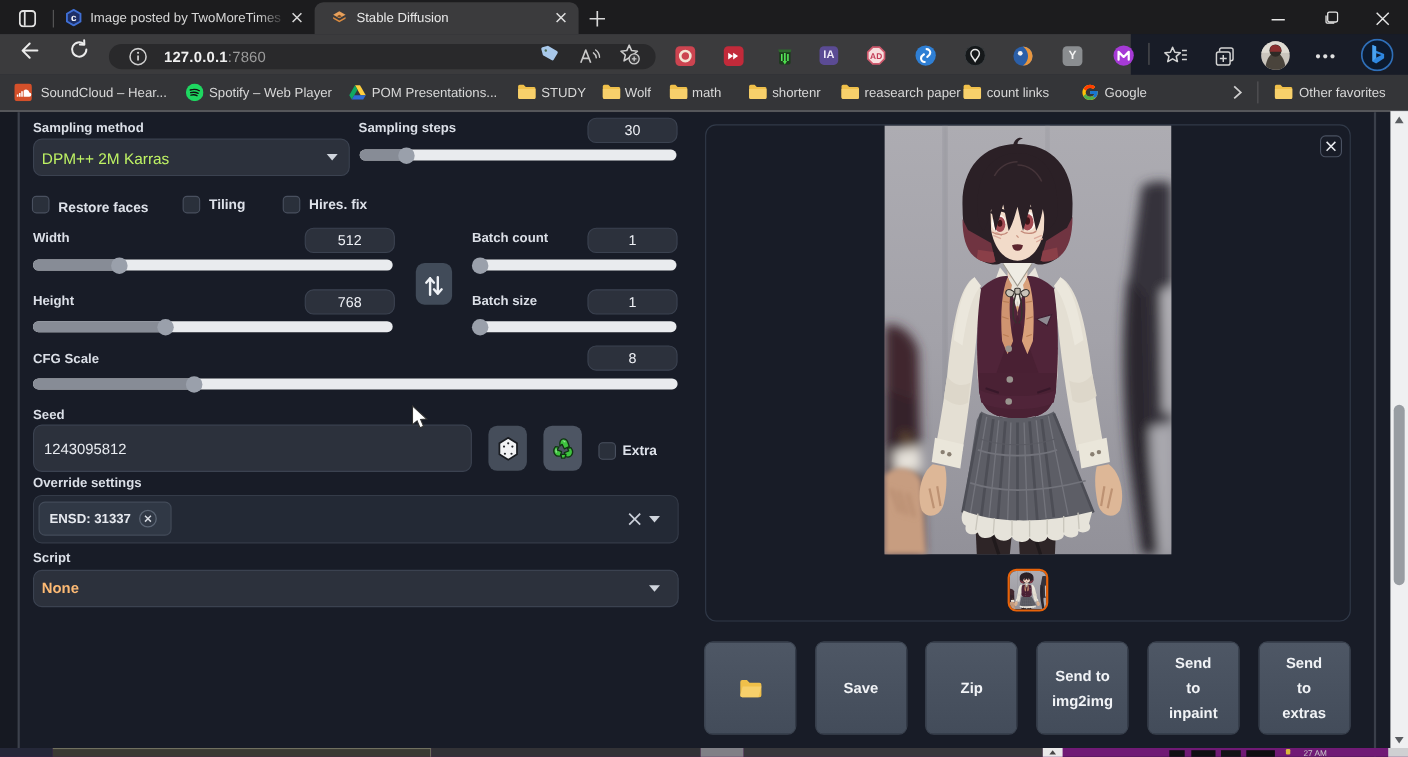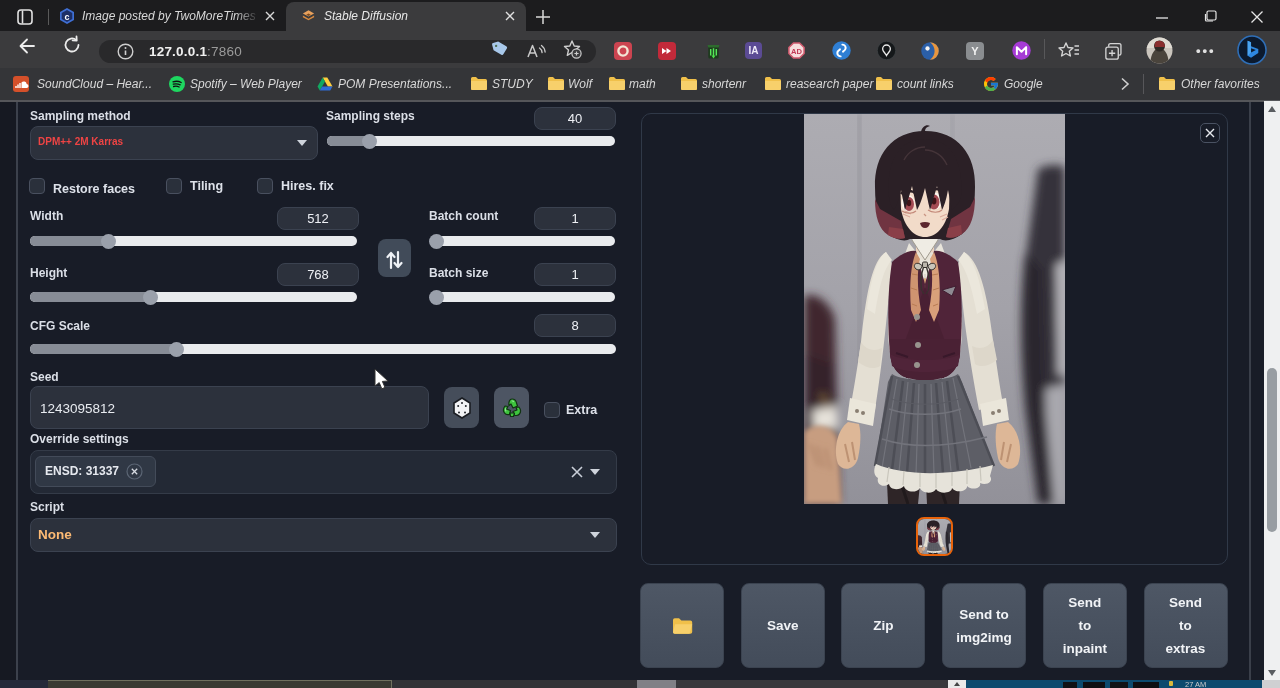--- a/index.html
+++ b/index.html
@@ -1,24 +1,24 @@
 <!DOCTYPE html>
 <html><head>
 <meta charset="utf-8">
 <style>
   html,body{margin:0;padding:0;width:1280px;height:688px;overflow:hidden;background:#181c27;
     font-family:"Liberation Sans",sans-serif;}
   *{box-sizing:border-box;}
   .abs{position:absolute;}
   
   #tabbar{position:absolute;left:0;top:0;width:1280px;height:31px;background:#1c1c1e;}
-  #toolbar{position:absolute;left:0;top:31px;width:1280px;height:37px;background:#3b3b3d;}
+  #toolbar{position:absolute;left:0;top:31px;width:1028px;height:37px;background:#3b3b3d;}
   #bookbar{position:absolute;left:0;top:68px;width:1280px;height:32px;background:#343538;}
   #pagetopline{position:absolute;left:0;top:100px;width:1280px;height:2px;background:#55565a;}
-  .tabtxt{color:#d8d8d8;font-size:12px;font-style:italic;}
+  .tabtxt{color:#d8d8d8;font-size:12px;}
   
   #page{position:absolute;left:0;top:102px;width:1280px;height:586px;background:#181c27;}
   #gutterL{position:absolute;left:0;top:0;width:18px;height:586px;background:#161922;border-right:2px solid #3c414c;}
   #gutterR{position:absolute;left:1249px;top:0;width:2px;height:586px;background:#3a3f4a;}
   .label{color:#dbdfe7;font-size:12px;font-weight:600;}
   .inp{background:#2c313c;border:1px solid #3b4250;border-radius:8px;}
   .numbox{position:absolute;width:82px;height:23px;background:#2c313c;border:1px solid #3b4250;
     border-radius:8px;color:#eef0f5;font-size:13px;text-align:center;line-height:21px;}
   .track{position:absolute;height:10px;border-radius:5px;background:#e9ebee;}
   .fill{position:absolute;height:10px;border-radius:5px 0 0 5px;background:#878c96;}
@@ -29,21 +29,21 @@
     border-top:6px solid #cfd4dc;}
   
   .gbtn{position:absolute;top:583px;height:85px;width:84px;border-radius:8px;
     background:linear-gradient(#4e5765,#434c5a);border:1px solid #3b4350;
     color:#f1f3f6;font-size:13.5px;font-weight:700;text-align:center;
     display:flex;align-items:center;justify-content:center;line-height:23px;}
   
   #sbar{position:absolute;left:1264px;top:101px;width:16px;height:579px;background:#eff0f1;}
   #sthumb{position:absolute;left:1267px;top:368px;width:10px;height:164px;background:#989da2;border-radius:5px;}
   
-  #taskbar{position:absolute;left:0;top:680px;width:1280px;height:8px;background:#0c4a6e;}
+  #taskbar{position:absolute;left:0;top:680px;width:1280px;height:8px;background:#701a75;}
 </style>
 </head>
 <body>
 
 <div id="tabbar">
 
   <svg class="abs" style="left:17px;top:9px" width="16" height="16" viewBox="0 0 16 16">
     <rect x="1" y="1" width="14" height="14" rx="3" fill="none" stroke="#e2e2e2" stroke-width="1.6"></rect>
     <line x1="5.5" y1="1.5" x2="5.5" y2="14.5" stroke="#e2e2e2" stroke-width="1.6"></line>
   </svg>
@@ -267,23 +267,23 @@
   <div class="abs tabtxt" style="left:1181px;top:9px">Other favorites</div>
 </div>
 <div id="pagetopline"></div>
 
 <div id="page">
   <div id="gutterL"></div>
   <div id="gutterR"></div>
 
   <div class="abs label" style="left:30px;top:7px">Sampling method</div>
   <div class="abs label" style="left:326px;top:7px">Sampling steps</div>
-  <div class="numbox" style="left:534px;top:5px">40</div>
+  <div class="numbox" style="left:534px;top:5px">30</div>
   <div class="abs inp" style="left:30px;top:24px;width:288px;height:34px"></div>
-  <div class="abs" style="left:38px;top:34px;color:#ef4444;font-size:10px;font-weight:700">DPM++ 2M Karras</div>
+  <div class="abs" style="left:38px;top:34px;color:#bef264;font-size:14px;font-weight:400">DPM++ 2M Karras</div>
   <div class="caret" style="left:297px;top:38px"></div>
   <div class="track" style="left:327px;top:34px;width:288px"></div>
   <div class="fill" style="left:327px;top:34px;width:43px"></div>
   <div class="knob" style="left:362px;top:32px"></div>
 
   <div class="cbox" style="left:29px;top:76px"></div>
   <div class="cblabel" style="left:53px;top:80px">Restore faces</div>
   <div class="cbox" style="left:166px;top:76px"></div>
   <div class="cblabel" style="left:190px;top:77px">Tiling</div>
   <div class="cbox" style="left:257px;top:76px"></div>

